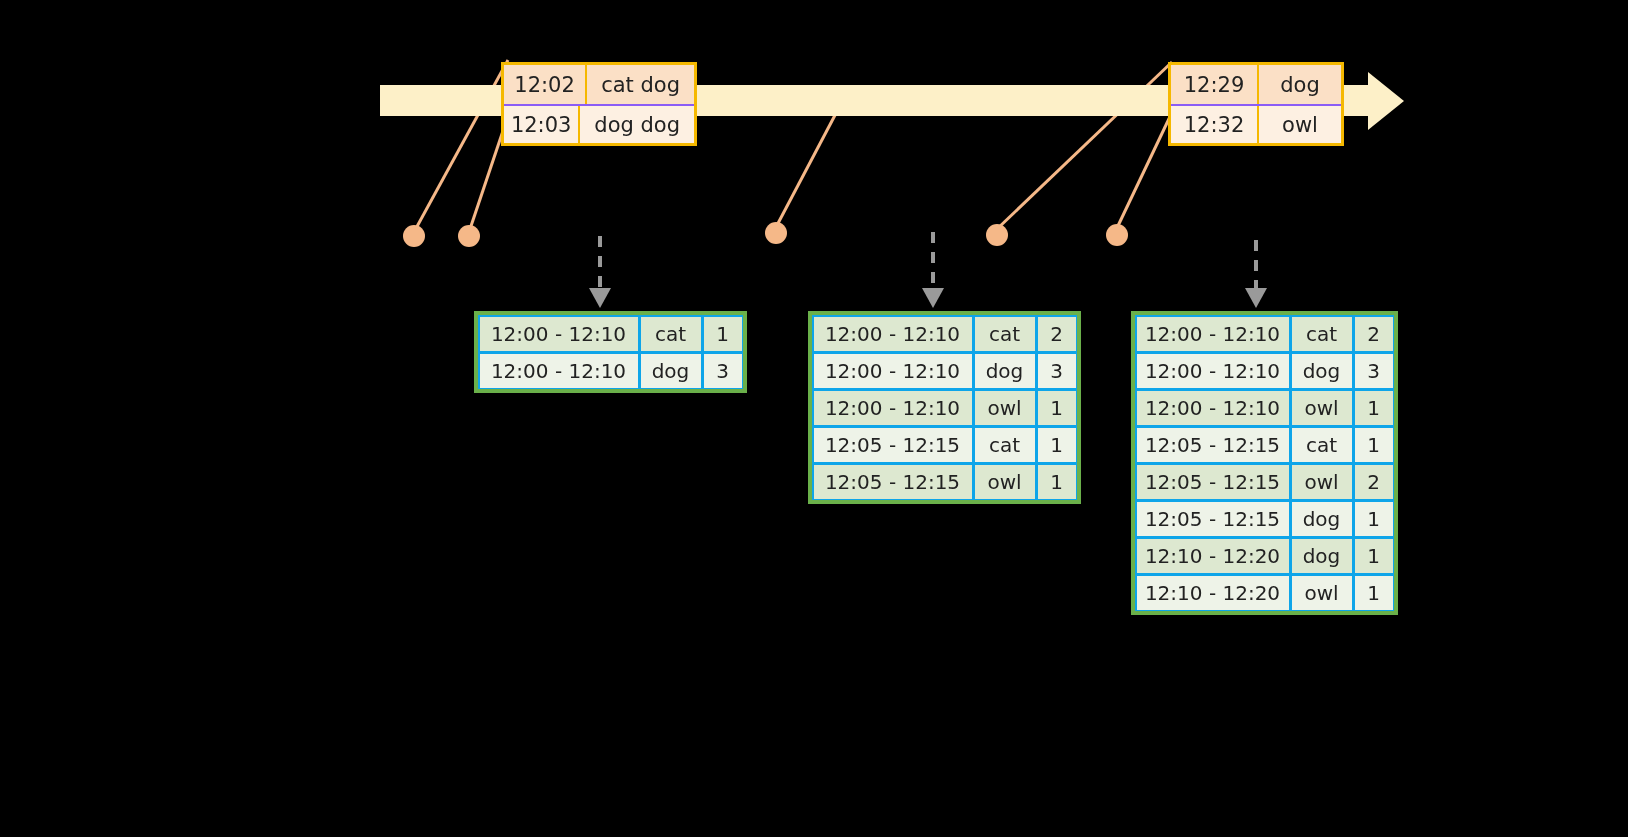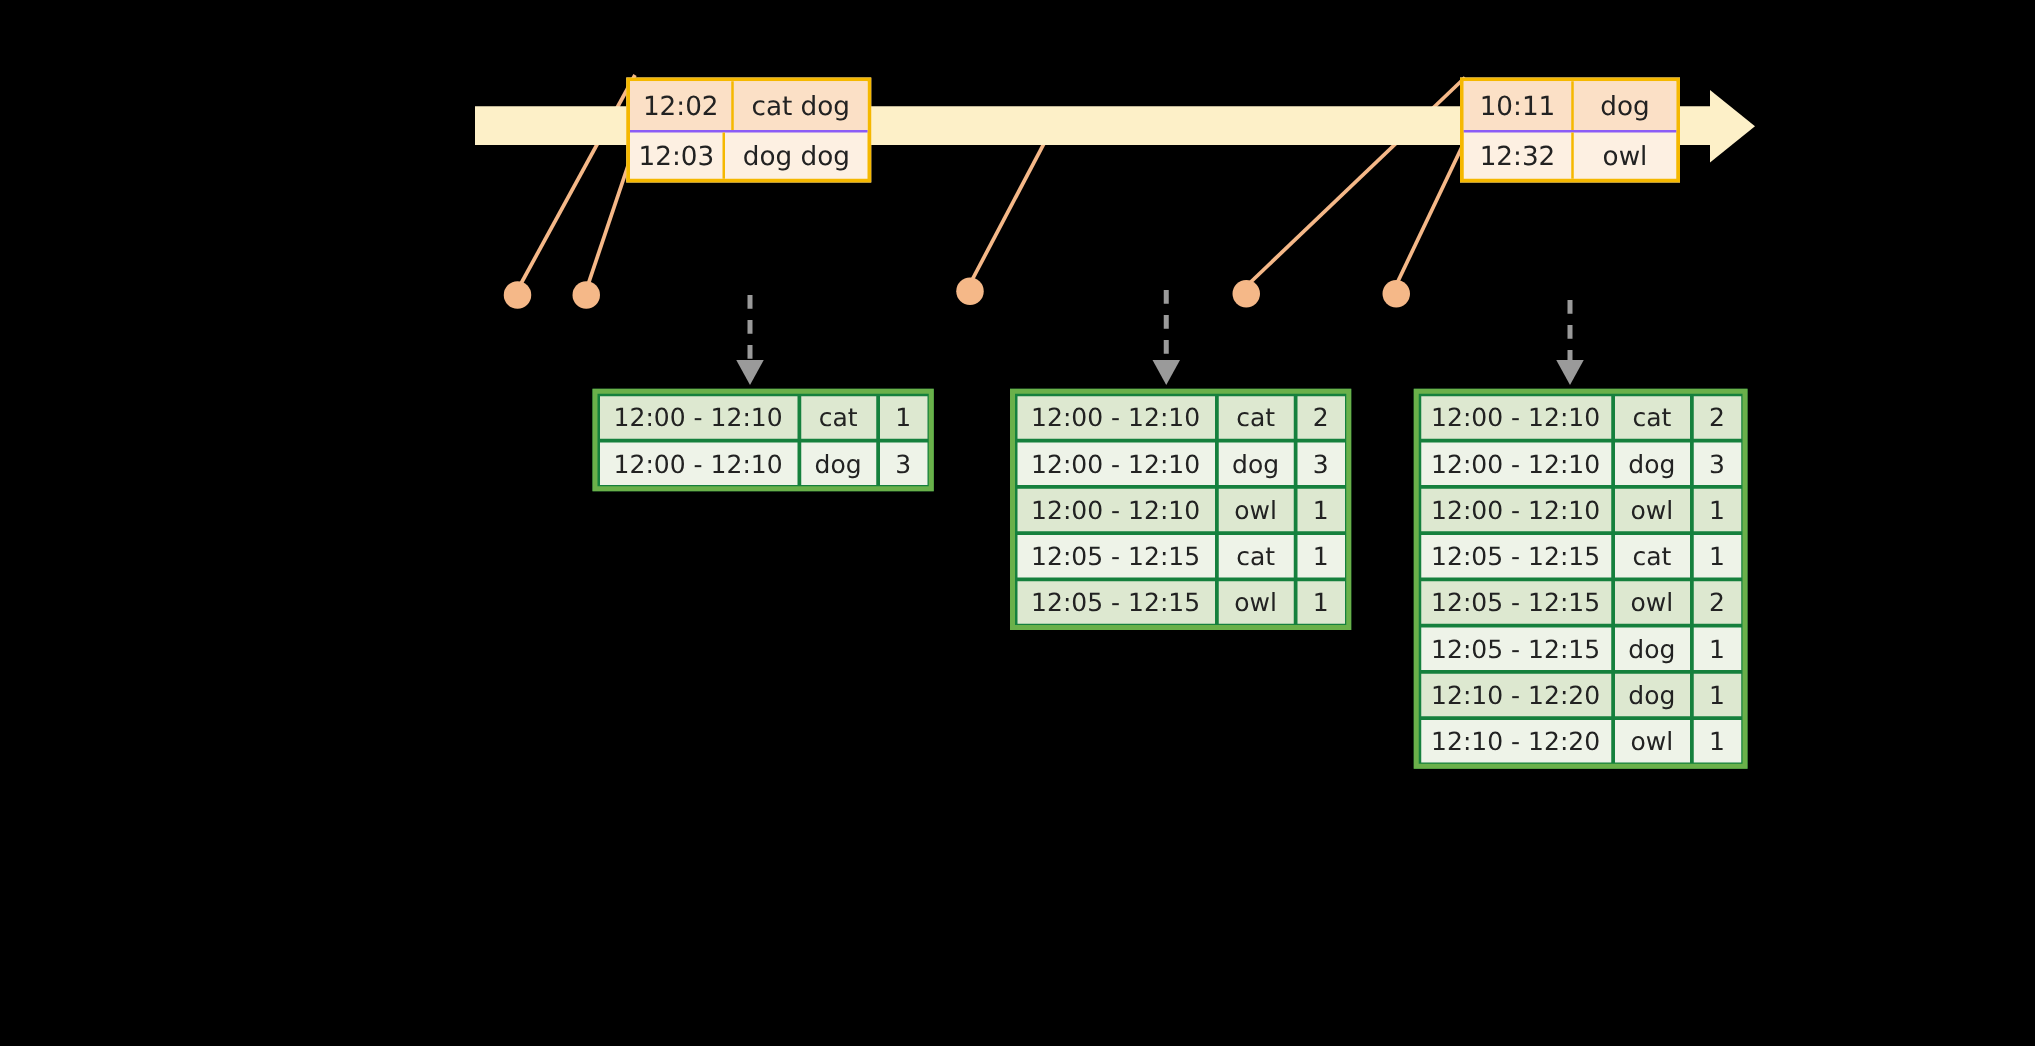--- a/index.html
+++ b/index.html
@@ -29,21 +29,21 @@
   .evt1{left:501px;top:62px;width:196px;text-align:right;}
   .evt2{left:836px;top:81px;width:196px;}
   .evt3{left:1168px;top:62px;width:176px;}
 
   
   .dot{position:absolute;width:22px;height:22px;border-radius:50%;
        background:#f5b888;}
 
   
   .rtable{position:absolute;border:4px solid #6ab04a;box-sizing:border-box;
-      background:#15803d;}
+      background:#0ea5e9;}
   .rrow{display:flex;height:37px;box-sizing:border-box;}
   .rcell{display:flex;align-items:center;justify-content:center;
       font-size:20px;color:#222;background:#eef3e8;box-sizing:border-box;
       margin:1.5px;}
   .rrow.shade .rcell{background:#dde8d0;}
   .c-win{width:158px;}
   .c-word{width:60px;}
   .c-cnt{width:38px;}
   .t3 .c-win{width:152px;}
 
@@ -86,21 +86,21 @@
     </div>
     <div class="evt-row">
       <div class="evt-time">12:03</div>
       <div class="evt-words">dog dog</div>
     </div>
   </div>
 
 
   <div class="evt-box evt3">
     <div class="evt-row shade">
-      <div class="evt-time">10:11</div>
+      <div class="evt-time">12:29</div>
       <div class="evt-words">dog</div>
     </div>
     <div class="evt-row">
       <div class="evt-time">12:32</div>
       <div class="evt-words">owl</div>
     </div>
   </div>
 
   <div class="dot" style="left:403px;top:225px"></div>
   <div class="dot" style="left:458px;top:225px"></div>

